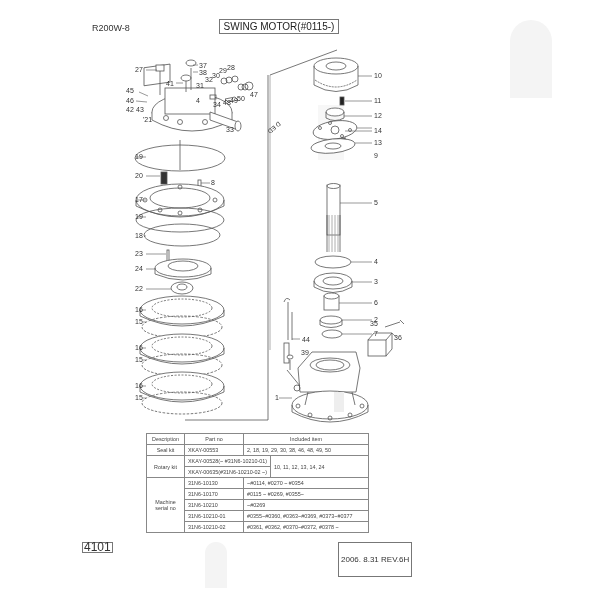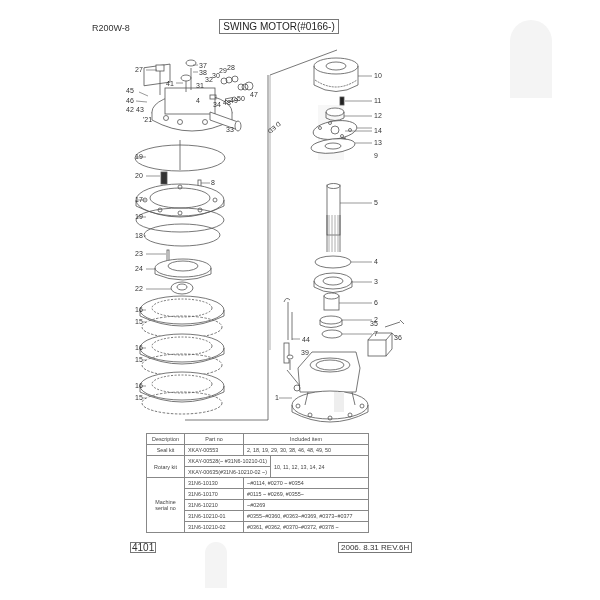--- a/index.html
+++ b/index.html
@@ -8,32 +8,32 @@
     .title { position:absolute; left:219px; top:19px; width:118px; height:13px; border:1px solid #777; font-size:10px; line-height:13px; text-align:center; color:#222; background:#fff; }
     .watermark { position:absolute; background:#f4f4f4; }
     svg.drawing { position:absolute; left:0; top:0; }
     .lbl { font-family:"Liberation Sans", sans-serif; font-size:7px; fill:#333; }
     table.kit { position:absolute; left:146px; top:433px; border-collapse:collapse; font-size:5.4px; color:#444; background:#fff; }
     table.kit td, table.kit th { border:0.7px solid #888; padding:0 3px; height:10px; font-weight:normal; white-space:nowrap; }
     table.kit th { text-align:center; }
     .c1 { width:31px; text-align:center; }
     .c2 { width:52px; }
     .c4 { width:91px; }
-    .pageno { position:absolute; left:82px; top:542px; font-size:10px; border:1px solid #777; padding:0 1px; line-height:9px; color:#333;margin-left:48px; }
-    .rev { position:absolute; left:338px; top:542px; font-size:8px; border:1px solid #777; padding:0 2px; line-height:9px; color:#333; }
+    .pageno { position:absolute; left:82px; top:542px; font-size:12px; border:1px solid #777; padding:0 1px; line-height:9px; color:#333; }
+    .rev { position:absolute; left:338px; top:542px; font-size:8px; border:1px solid #777; padding:12px 2px; line-height:9px; color:#333; }
   </style>
 </head>
 <body>
 
 <div class="watermark" style="left:510px;top:20px;width:42px;height:78px;border-radius:22px 22px 0 0;"></div>
 <div class="watermark" style="left:205px;top:542px;width:22px;height:46px;border-radius:20px 20px 0 0;"></div>
 <div class="watermark" style="left:318px;top:105px;width:26px;height:55px;opacity:.7;"></div>
 
 <div class="model">R200W-8</div>
-<div class="title">SWING MOTOR(#0166-)</div>
+<div class="title">SWING MOTOR(#0115-)</div>
 
 <svg class="drawing" width="600" height="600" viewBox="0 0 600 600">
   <g stroke="#555" fill="none" stroke-width="0.8">
 
     <polyline points="270,75 337,50"></polyline>
     <polyline points="268,75 268,420 185,420"></polyline>
     <polyline points="270,75 270,350" stroke="#999"></polyline>
 
     <ellipse cx="192" cy="112" rx="40" ry="18" fill="#fff"></ellipse>
     <path d="M152,112 L152,120 Q192,142 232,120 L232,112" fill="#fff"></path>

